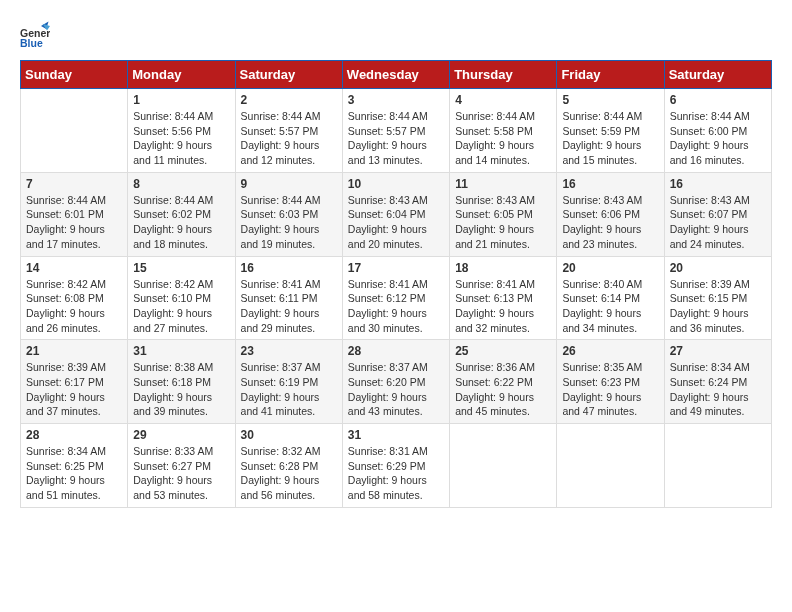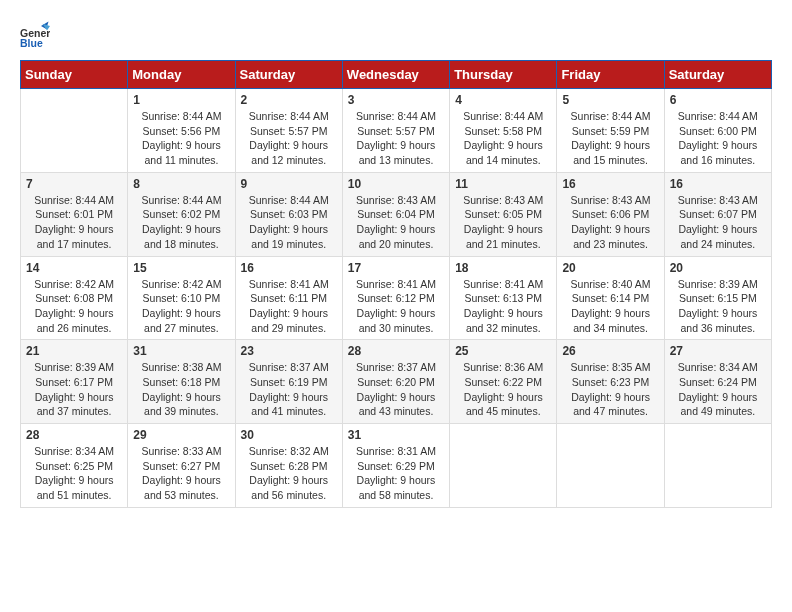--- a/index.html
+++ b/index.html
@@ -68,21 +68,20 @@
       background-color: #f5f5f5;
     }
     .day-number {
       font-weight: bold;
       font-size: 12px;
       display: block;
       margin-bottom: 2px;
     }
     .day-info {
       line-height: 1.4;
-      text-align: center;
     }
   </style>
 </head>
 <body>
 
 <div class="header-section">
   <div class="logo">
     <svg class="logo-bird" viewBox="0 0 40 40">
       <text x="0" y="22" font-size="14" font-weight="bold" fill="#333">General</text>
       <text x="0" y="36" font-size="14" font-weight="bold" fill="#1a5fb4">Blue</text>

